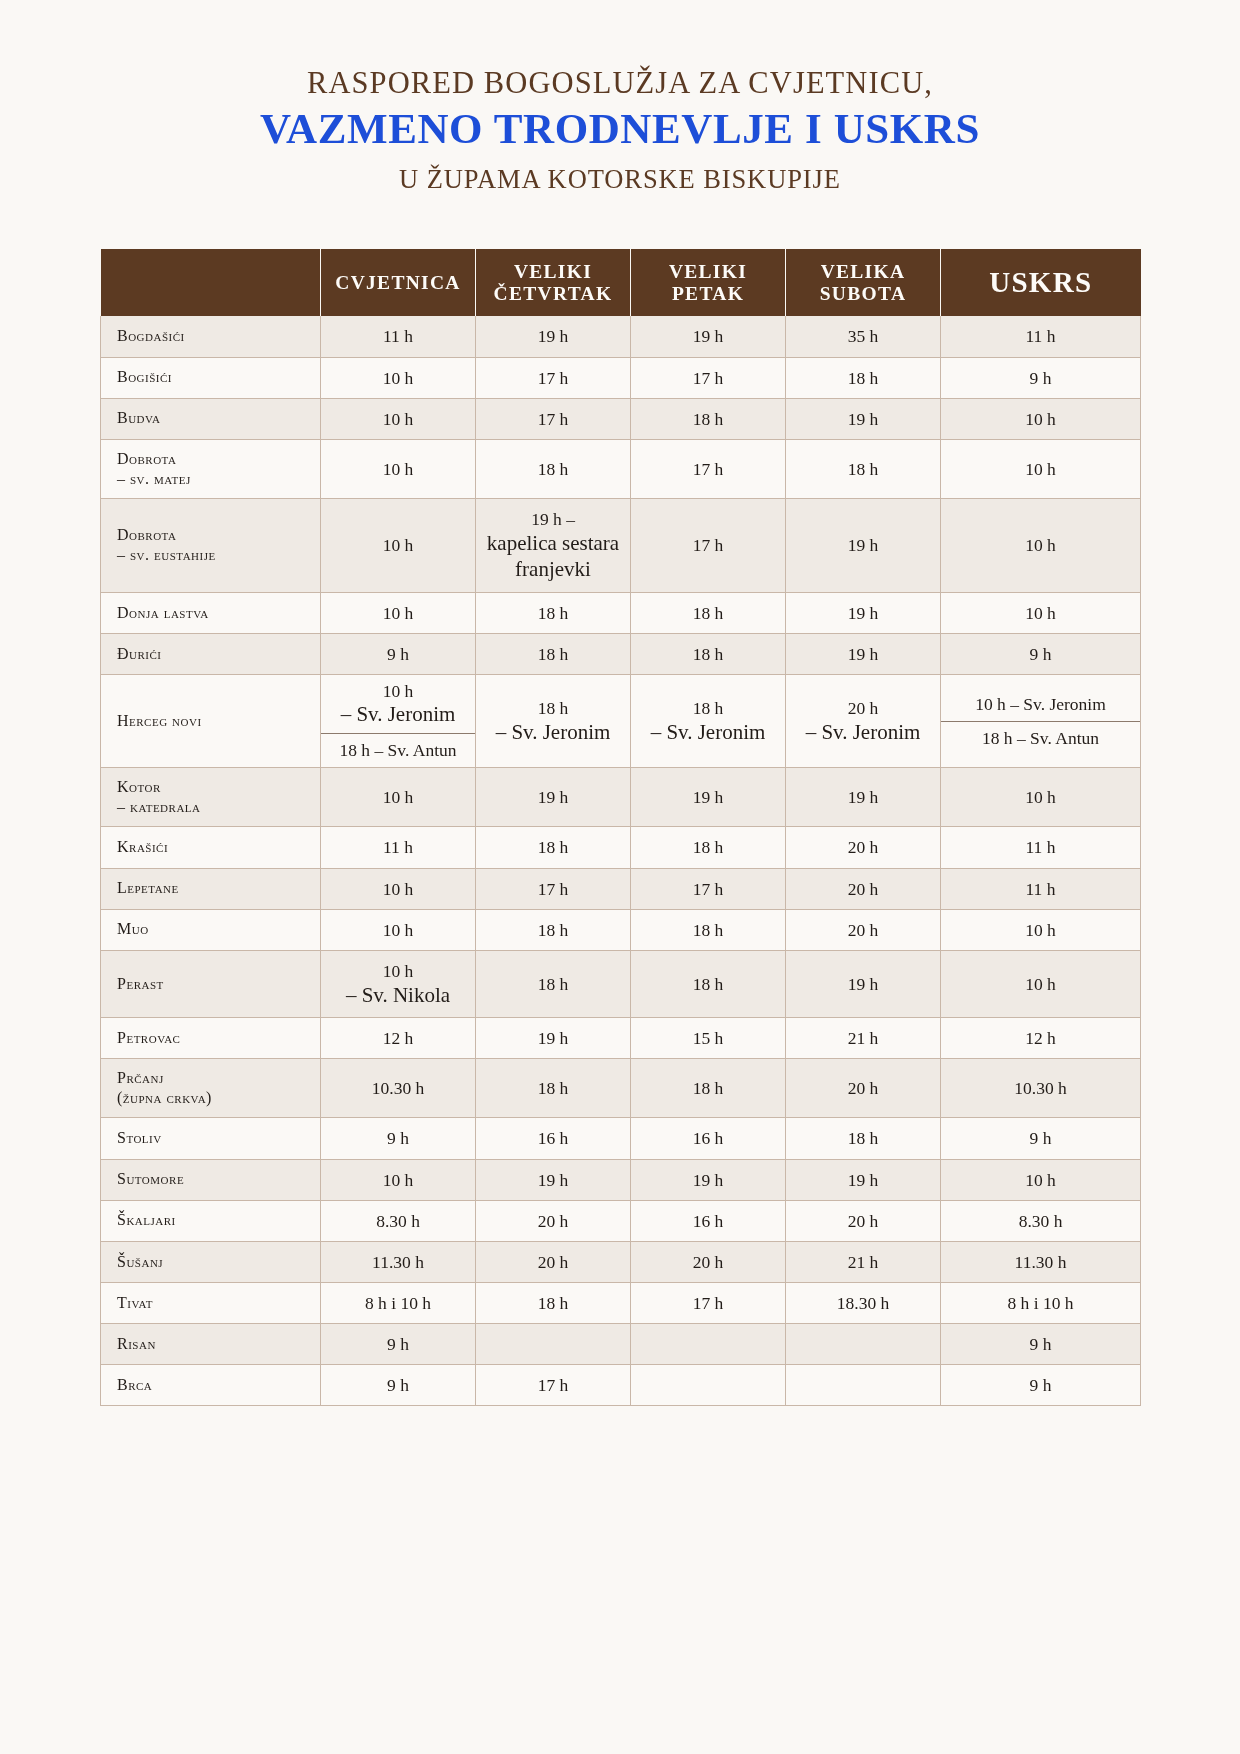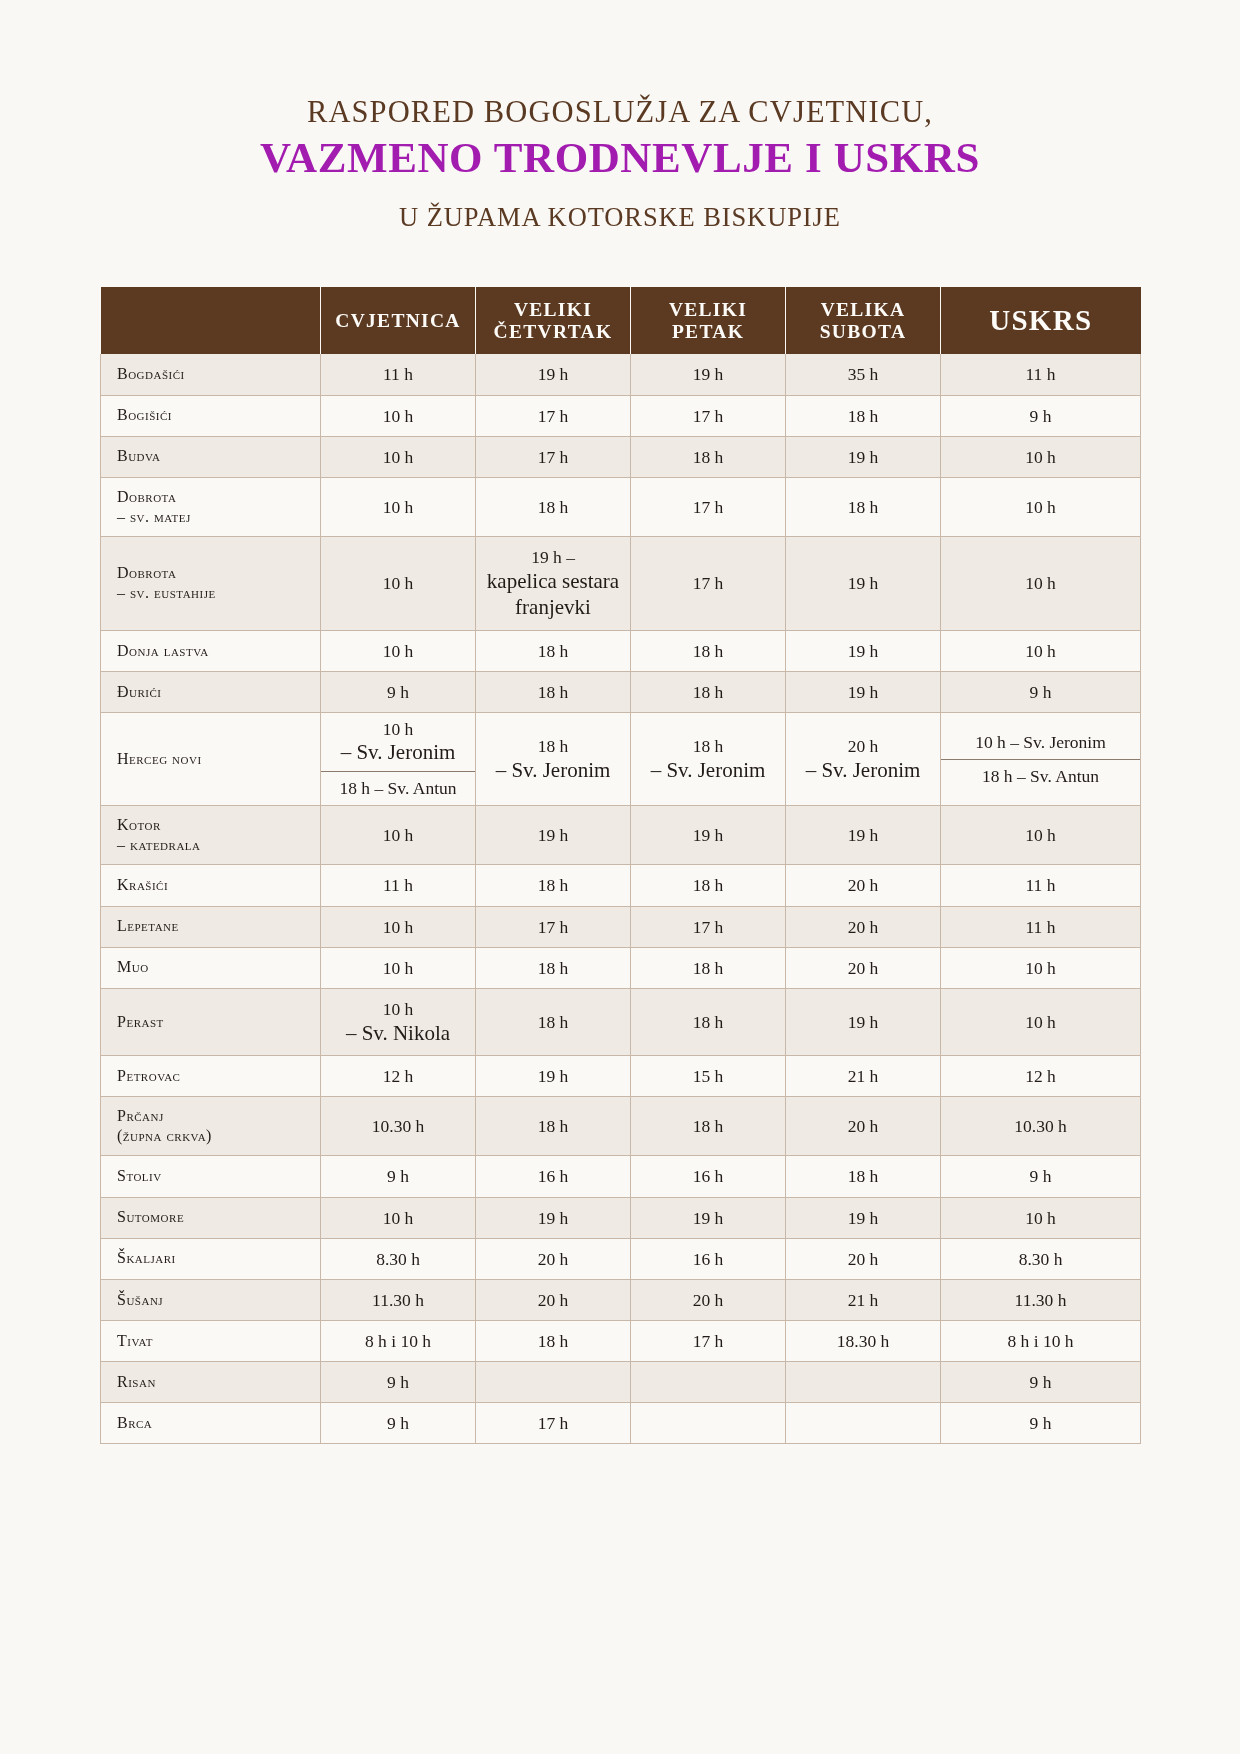--- a/index.html
+++ b/index.html
@@ -14,46 +14,46 @@
   }
   .page {
     width: 1240px; height: 1754px;
     position: relative;
     padding: 0;
   }
 
   
   .title-block {
     text-align: center;
-    padding-top: 95px;
+    padding-top: 66px;
   }
   .title-line1 {
     font-size: 30.5px;
     letter-spacing: 1.1px;
     color: #5b3a23;
     font-weight: 400;
     line-height: 1.18;
     text-transform: uppercase;
   }
   .title-line2 {
     font-size: 43px;
     font-weight: 700;
-    color: #a21caf;
+    color: #1d4ed8;
     letter-spacing: 0.6px;
     line-height: 1.14;
     margin-top: 2px;
     text-transform: uppercase;
   }
   .title-line3 {
     font-size: 26.5px;
     letter-spacing: 0.9px;
     color: #5b3a23;
     font-weight: 400;
     line-height: 1.2;
-    margin-top: 20px;
+    margin-top: 11px;
     text-transform: uppercase;
   }
 
   
   .table-wrap {
     margin: 0 auto;
     margin-top: 53px;
     width: 1040px;
   }
   table.sched {

